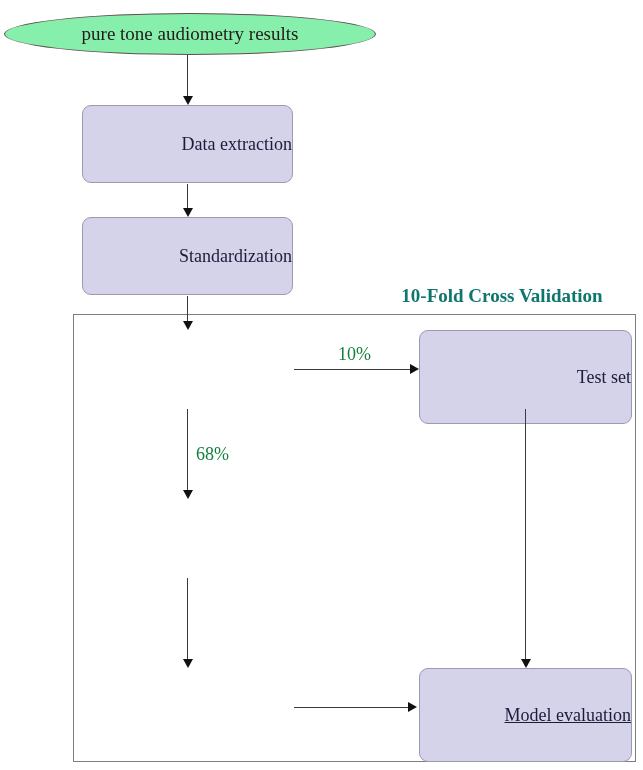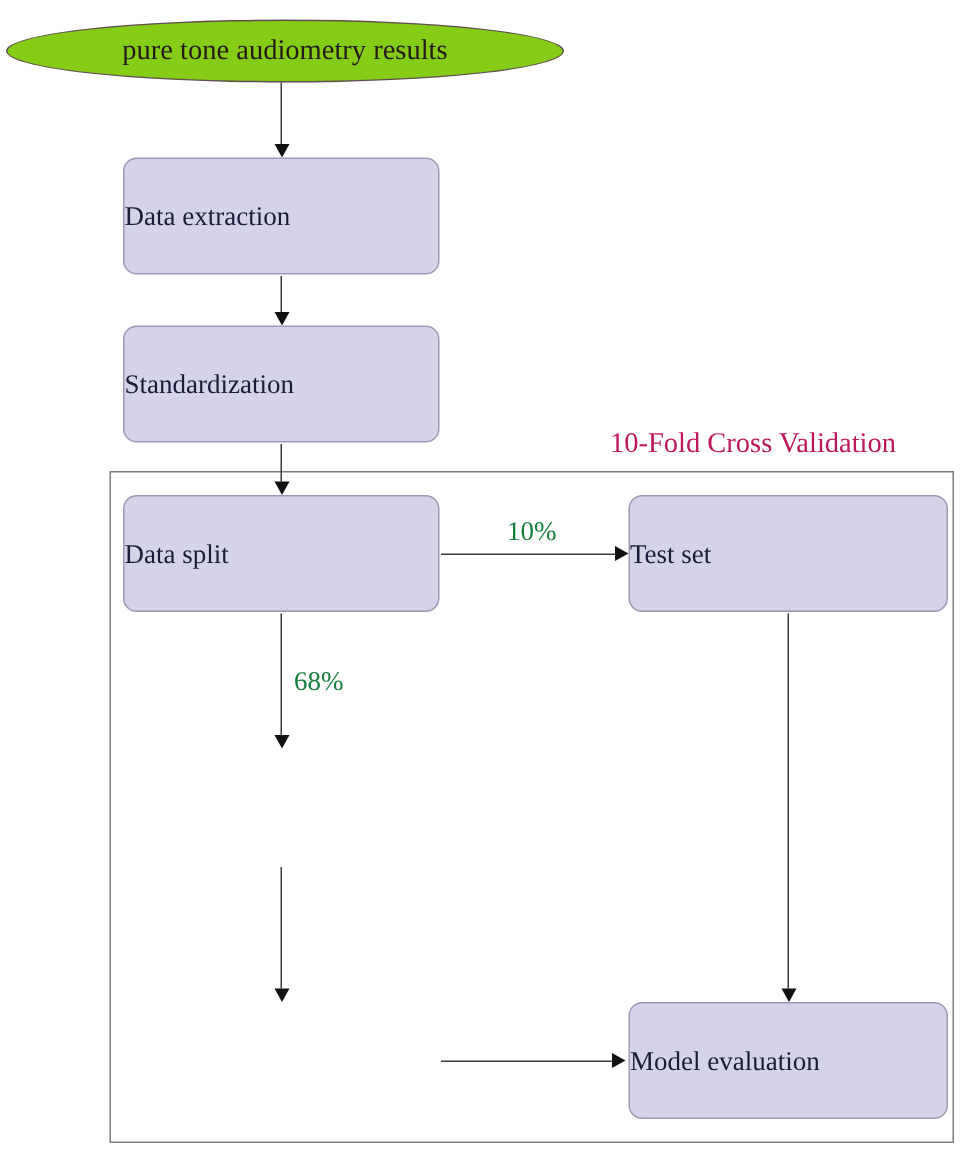--- a/index.html
+++ b/index.html
@@ -15,65 +15,66 @@
     font-family: "Liberation Serif", "DejaVu Serif", serif;
     overflow: hidden;
   }
   
   .ellipse {
     position: absolute;
     left: 4px;
     top: 13px;
     width: 372px;
     height: 42px;
-    background: #84cc16;
+    background: #86efac;
     border: 1px solid #5f4f4f;
     border-radius: 50%;
     display: flex;
     align-items: center;
     justify-content: center;
     font-size: 19px;
     color: #241a1a;
     box-sizing: border-box;
   }
   
   .box {
     position: absolute;
     background: #d4d3e9;
     border: 1px solid #9c9ab3;
     border-radius: 9px;
     display: flex;
     align-items: center;
-    justify-content: flex-start;
+    justify-content: flex-end;
     font-size: 18px;
     color: #1b1b3a;
     box-sizing: border-box;
   }
   .box-col-left  { left: 82px;  width: 211px; height: 78px; }
-  .box-col-right { left: 419px; width: 213px; height: 78px; }
+  .box-col-right { left: 419px; width: 213px; height: 94px; }
   
   .container-box {
     position: absolute;
     left: 73px;
     top: 314px;
     width: 563px;
     height: 448px;
     border: 1px solid #7d7d7d;
     box-sizing: border-box;
     background: transparent;
   }
   .container-title {
     position: absolute;
     left: 376px;
     top: 285px;
     width: 252px;
     text-align: center;
     font-size: 19px;
-    color: #be185d;
+    color: #0f766e;
     white-space: nowrap;
+    font-weight: bold;
   }
   
   .vline {
     position: absolute;
     width: 1px;
     background: #3a3a3a;
   }
   .hline {
     position: absolute;
     height: 1px;
@@ -125,23 +126,20 @@
   <div class="vline" style="left:187px; top:184px; height:24px;"></div>
   <div class="head-down" style="left:183px; top:208px;"></div>
 
   <div class="box box-col-left" style="top:217px;">
     <span>Standardization</span>
   </div>
 
   <div class="vline z-top" style="left:187px; top:296px; height:25px;"></div>
   <div class="head-down z-top" style="left:183px; top:321px;"></div>
 
-  <div class="box box-col-left" style="top:330px;">
-    <span>Data split</span>
-  </div>
 
   <div class="hline" style="left:294px; top:369px; width:117px;"></div>
   <div class="head-right" style="left:410px; top:364px;"></div>
   <div class="edge-label" style="left:338px; top:344px;">10%</div>
 
   <div class="box box-col-right" style="top:330px;">
     <span>Test set</span>
   </div>
 
   <div class="vline" style="left:187px; top:409px; height:81px;"></div>
@@ -152,17 +150,17 @@
   <div class="vline" style="left:187px; top:578px; height:81px;"></div>
   <div class="head-down" style="left:183px; top:659px;"></div>
 
 
   <div class="hline" style="left:294px; top:707px; width:115px;"></div>
   <div class="head-right" style="left:408px; top:702px;"></div>
 
   <div class="vline" style="left:525px; top:409px; height:250px;"></div>
   <div class="head-down" style="left:521px; top:659px;"></div>
 
-  <div class="box box-col-right" style="top:668px;">
+  <div class="box box-col-right" style="top:668px;text-decoration:underline;">
     <span>Model evaluation</span>
   </div>
 
 </div>
 
 </body></html>

